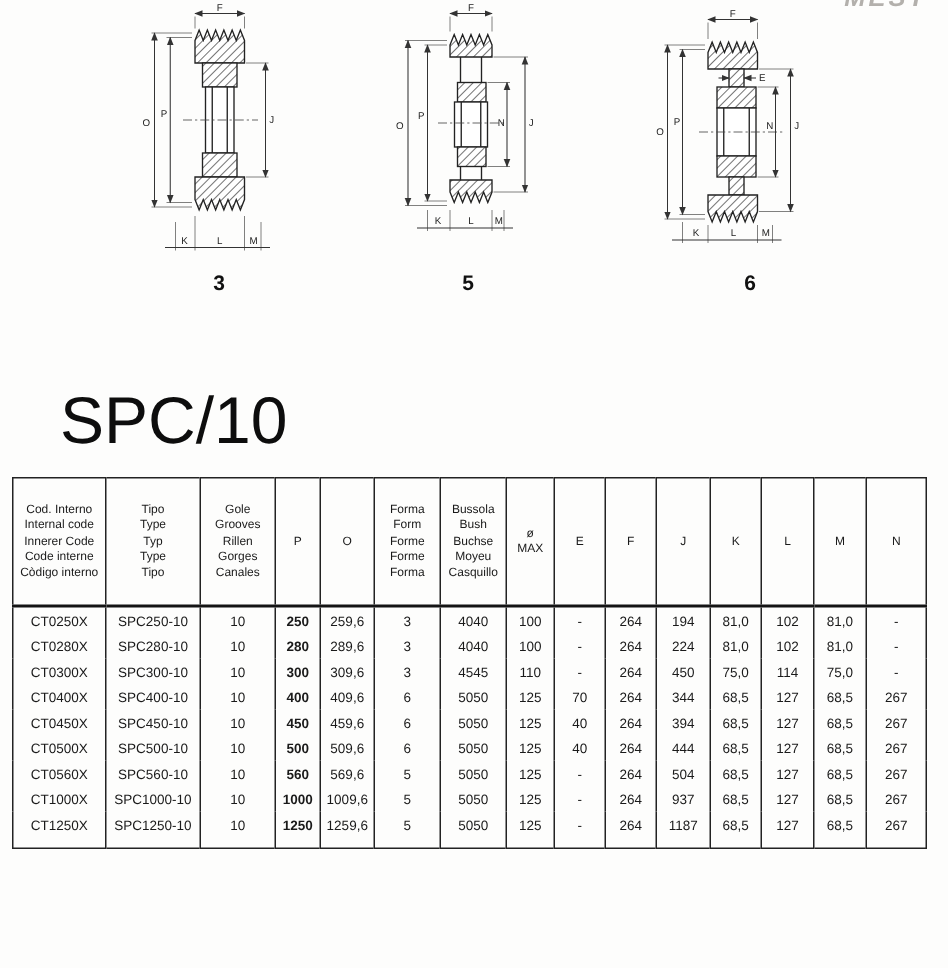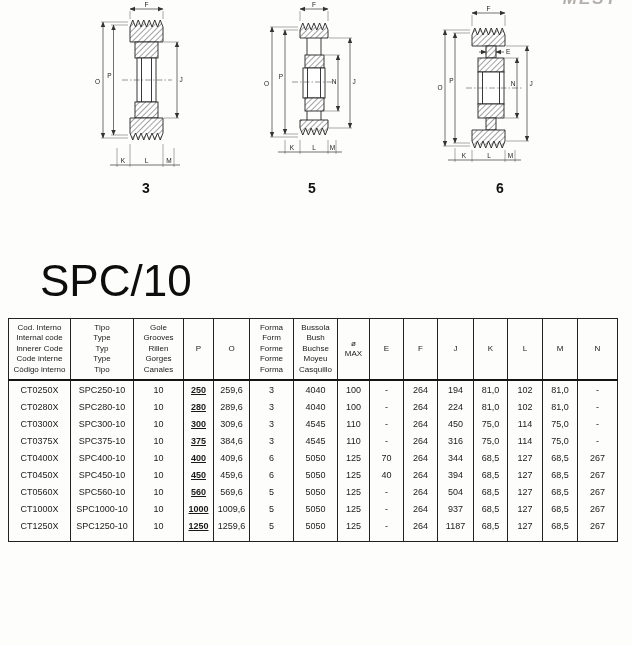--- a/index.html
+++ b/index.html
@@ -23,29 +23,29 @@
     position:absolute;left:8px;top:256px;
     font-size:44px;font-weight:normal;letter-spacing:0px;color:#0d0d0d;margin-left:32px;
   }
   table.tbl{
     position:absolute;left:8px;top:318px;width:609px;
     border-collapse:collapse;table-layout:fixed;
     border:1px solid #222;
   }
   .tbl th{
     font-weight:normal;font-size:8px;line-height:10.5px;white-space:pre-line;
-    text-align:center;vertical-align:middle;height:60px;padding:0 1px;
+    text-align:center;vertical-align:middle;height:60px;padding:12px 1px;
     border-right:1px solid #222;border-bottom:2.5px solid #141414;
   }
   .tbl td{
     font-size:9px;height:17px;text-align:center;vertical-align:middle;padding:0 1px;
     border-right:1px solid #222;
   }
   .tbl th:last-child,.tbl td:last-child{border-right:none;}
-  .tbl td.bold{font-weight:bold;text-decoration:underline;}
+  .tbl td.bold{font-weight:bold;}
   .tbl tr.filler td{height:7px;border-bottom:none;}
   .tbl{border-bottom:1.5px solid #222;}
   svg text{font-family:"Liberation Sans","DejaVu Sans",sans-serif;font-size:6.5px;fill:#222;}
   .dim{stroke:#333;stroke-width:0.7;fill:none;}
   .ext{stroke:#555;stroke-width:0.5;fill:none;}
   .body-line{stroke:#222;stroke-width:0.9;}
   .cl{stroke:#444;stroke-width:0.55;stroke-dasharray:6 2 1.5 2;fill:none;}
 </style>
 </head>
 <body>
@@ -333,37 +333,20 @@
         <td>110</td>
         <td>-</td>
         <td>264</td>
         <td>450</td>
         <td>75,0</td>
         <td>114</td>
         <td>75,0</td>
         <td>-</td>
       </tr>
       <tr>
-        <td>CT0375X</td>
-        <td>SPC375-10</td>
-        <td>10</td>
-        <td class="bold">375</td>
-        <td>384,6</td>
-        <td>3</td>
-        <td>4545</td>
-        <td>110</td>
-        <td>-</td>
-        <td>264</td>
-        <td>316</td>
-        <td>75,0</td>
-        <td>114</td>
-        <td>75,0</td>
-        <td>-</td>
-      </tr>
-      <tr>
         <td>CT0400X</td>
         <td>SPC400-10</td>
         <td>10</td>
         <td class="bold">400</td>
         <td>409,6</td>
         <td>6</td>
         <td>5050</td>
         <td>125</td>
         <td>70</td>
         <td>264</td>
@@ -384,20 +367,37 @@
         <td>125</td>
         <td>40</td>
         <td>264</td>
         <td>394</td>
         <td>68,5</td>
         <td>127</td>
         <td>68,5</td>
         <td>267</td>
       </tr>
       <tr>
+        <td>CT0500X</td>
+        <td>SPC500-10</td>
+        <td>10</td>
+        <td class="bold">500</td>
+        <td>509,6</td>
+        <td>6</td>
+        <td>5050</td>
+        <td>125</td>
+        <td>40</td>
+        <td>264</td>
+        <td>444</td>
+        <td>68,5</td>
+        <td>127</td>
+        <td>68,5</td>
+        <td>267</td>
+      </tr>
+      <tr>
         <td>CT0560X</td>
         <td>SPC560-10</td>
         <td>10</td>
         <td class="bold">560</td>
         <td>569,6</td>
         <td>5</td>
         <td>5050</td>
         <td>125</td>
         <td>-</td>
         <td>264</td>

